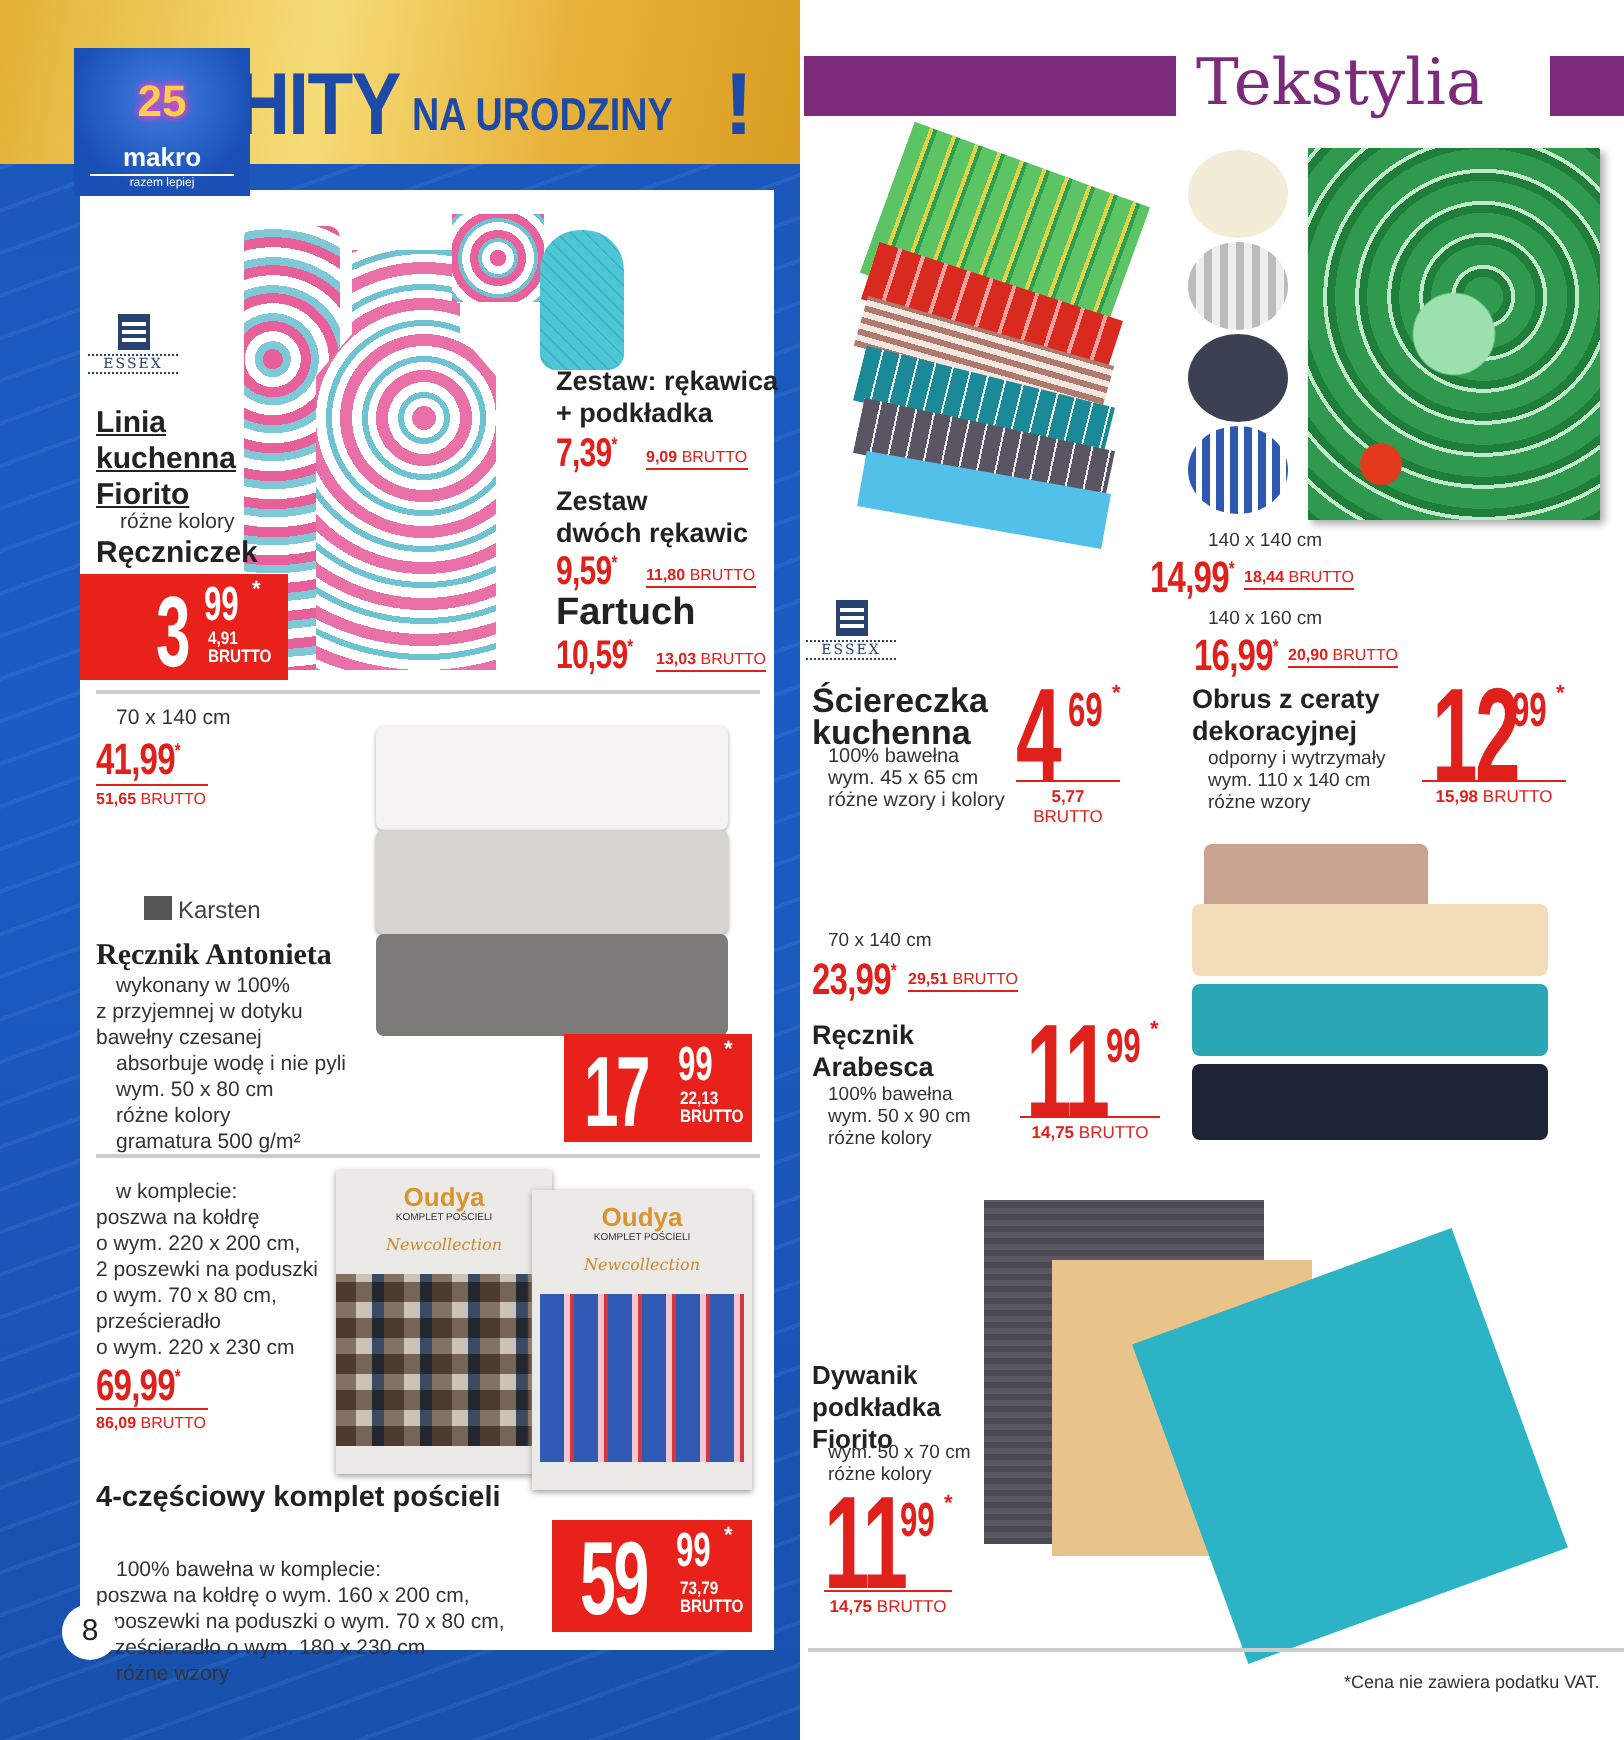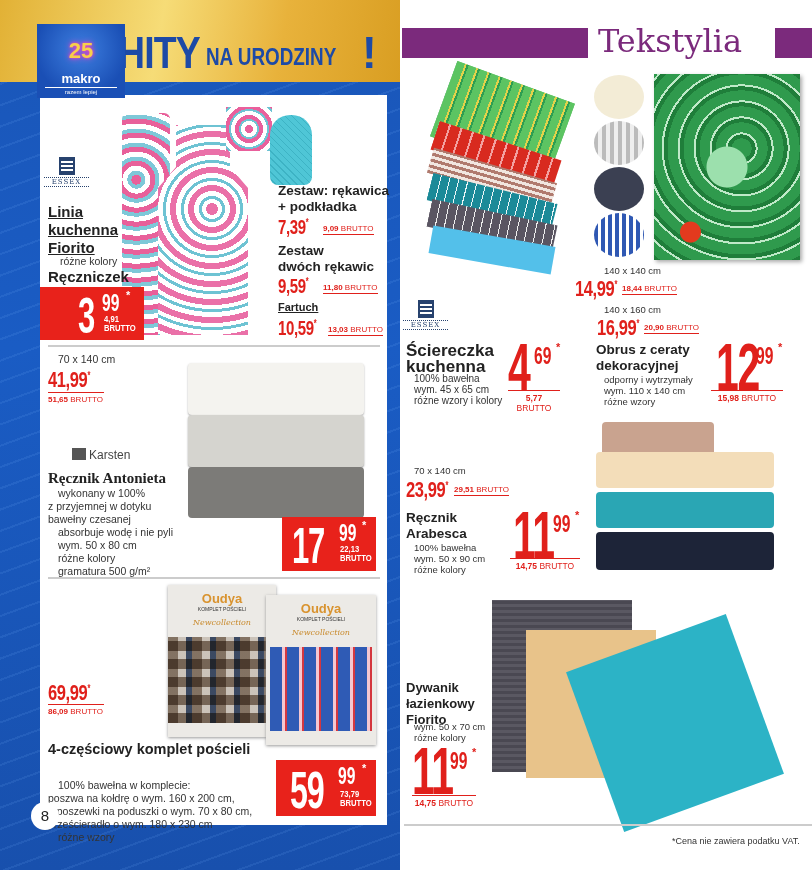--- a/index.html
+++ b/index.html
@@ -96,21 +96,21 @@
       <span class="brutto-s" style="position:absolute;left:45px;top:8px;"><b>9,09</b> <span>BRUTTO</span></span>
     </div>
     <div class="txt title" style="left:238px;top:148px;font-size:13.5px;line-height:16px;">
       <div>Zestaw</div>
       <div>dwóch rękawic</div>
     </div>
     <div class="txt" style="left:238px;top:180px;">
       <span class="smallprice"><span>9,59</span><sup>*</sup></span>
       <span class="brutto-s" style="position:absolute;left:45px;top:8px;"><b>11,80</b> <span>BRUTTO</span></span>
     </div>
-    <div class="txt title" style="left:238px;top:203px;font-size:11px;text-decoration:underline;">Fartuch</div>
+    <div class="txt title" style="left:238px;top:203px;font-size:19px;">Fartuch</div>
     <div class="txt" style="left:238px;top:222px;">
       <span class="smallprice"><span>10,59</span><sup>*</sup></span>
       <span class="brutto-s" style="position:absolute;left:50px;top:8px;"><b>13,03</b> <span>BRUTTO</span></span>
     </div>
 
     <div class="divider" style="left:8px;top:250px;width:332px;"></div>
 
     <div class="txt desc" style="left:18px;top:258px;">70 x 140 cm</div>
     <div class="txt" style="left:8px;top:272px;">
       <span class="smallprice" style="font-size:22px;"><span>41,99</span><sup>*</sup></span>
@@ -141,20 +141,29 @@
       <div class="pb-cents" style="left:57px;top:2px;font-size:24px;">99</div>
       <div class="pb-star" style="left:80px;top:2px;">*</div>
       <div class="pb-brutto" style="left:58px;top:28px;">
         <div>22,13</div>
         <div>BRUTTO</div>
       </div>
     </div>
 
     <div class="divider" style="left:8px;top:482px;width:332px;"></div>
 
+    <div class="txt desc" style="left:8px;top:495px;">
+      <div style="padding-left:10px;">w komplecie:</div>
+      <div>poszwa na kołdrę</div>
+      <div>o wym. 220 x 200 cm,</div>
+      <div>2 poszewki na poduszki</div>
+      <div>o wym. 70 x 80 cm,</div>
+      <div>prześcieradło</div>
+      <div>o wym. 220 x 230 cm</div>
+    </div>
     <div class="txt" style="left:8px;top:585px;">
       <span class="smallprice" style="font-size:22px;"><span>69,99</span><sup>*</sup></span>
     </div>
     <div class="txt brutto-s" style="left:8px;top:609px;border-bottom:none;border-top:1.5px solid #e0201b;padding-top:2px;width:56px;"><b>86,09</b> <span>BRUTTO</span></div>
 
     <div class="img" style="left:128px;top:490px;width:108px;height:152px;background:#eceae6;box-shadow:0 1px 3px #999;">
       <div style="text-align:center;color:#d9932f;font-weight:bold;font-size:13px;margin-top:6px;">Oudya</div>
       <div style="text-align:center;font-size:5px;color:#333;">KOMPLET POŚCIELI</div>
       <div style="text-align:center;font-family:'DejaVu Serif',serif;font-style:italic;color:#c98a2c;font-size:8px;margin-top:6px;">Newcollection</div>
       <div style="position:absolute;left:0;right:0;top:52px;height:86px;background:repeating-linear-gradient(90deg,#8b7b6c 0 10px,#d8d2cb 10px 18px,#3f4f6b 18px 24px),repeating-linear-gradient(0deg,#8b7b6c 0 10px,#f0ede9 10px 18px);background-blend-mode:multiply;"></div>
@@ -276,21 +285,21 @@
 <div class="bigred-star" style="left:575px;top:509px;">*</div>
 <div class="right-brutto" style="left:510px;top:558px;width:70px;"><b>14,75</b> <span>BRUTTO</span></div>
 
 <div class="img" style="left:490px;top:598px;width:310px;height:215px;">
   <div style="position:absolute;left:2px;top:2px;width:140px;height:172px;background:repeating-linear-gradient(0deg,#4a4852 0 3px,#5a5862 3px 6px);"></div>
   <div style="position:absolute;left:36px;top:32px;width:130px;height:148px;background:#e8c38a;"></div>
   <div style="position:absolute;left:100px;top:40px;width:170px;height:170px;background:#2cb3c6;transform:rotate(-20deg);"></div>
 </div>
 <div class="txt title" style="left:406px;top:680px;font-size:13px;line-height:16px;">
   <div>Dywanik</div>
-  <div>łazienkowy</div>
+  <div>podkładka</div>
   <div>Fiorito</div>
 </div>
 <div class="txt desc" style="left:414px;top:721px;font-size:9.5px;line-height:11px;">
   <div>wym. 50 x 70 cm</div>
   <div>różne kolory</div>
 </div>
 <div class="bigred-main" style="left:412px;top:746px;font-size:66px;line-height:50px;">11</div>
 <div class="bigred-cents" style="left:450px;top:747px;font-size:24px;">99</div>
 <div class="bigred-star" style="left:472px;top:746px;">*</div>
 <div class="right-brutto" style="left:412px;top:795px;width:64px;"><b>14,75</b> <span>BRUTTO</span></div>

